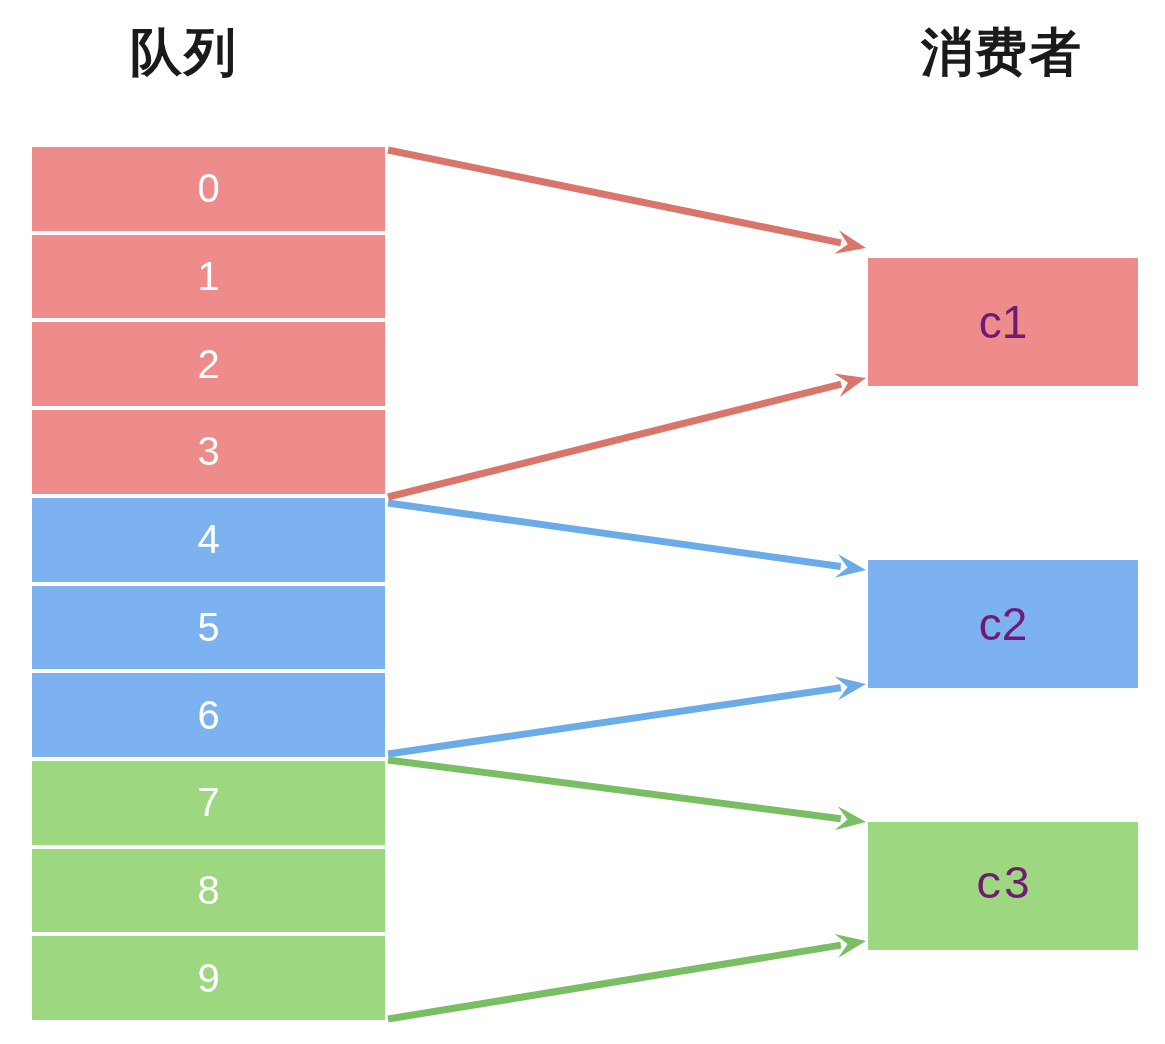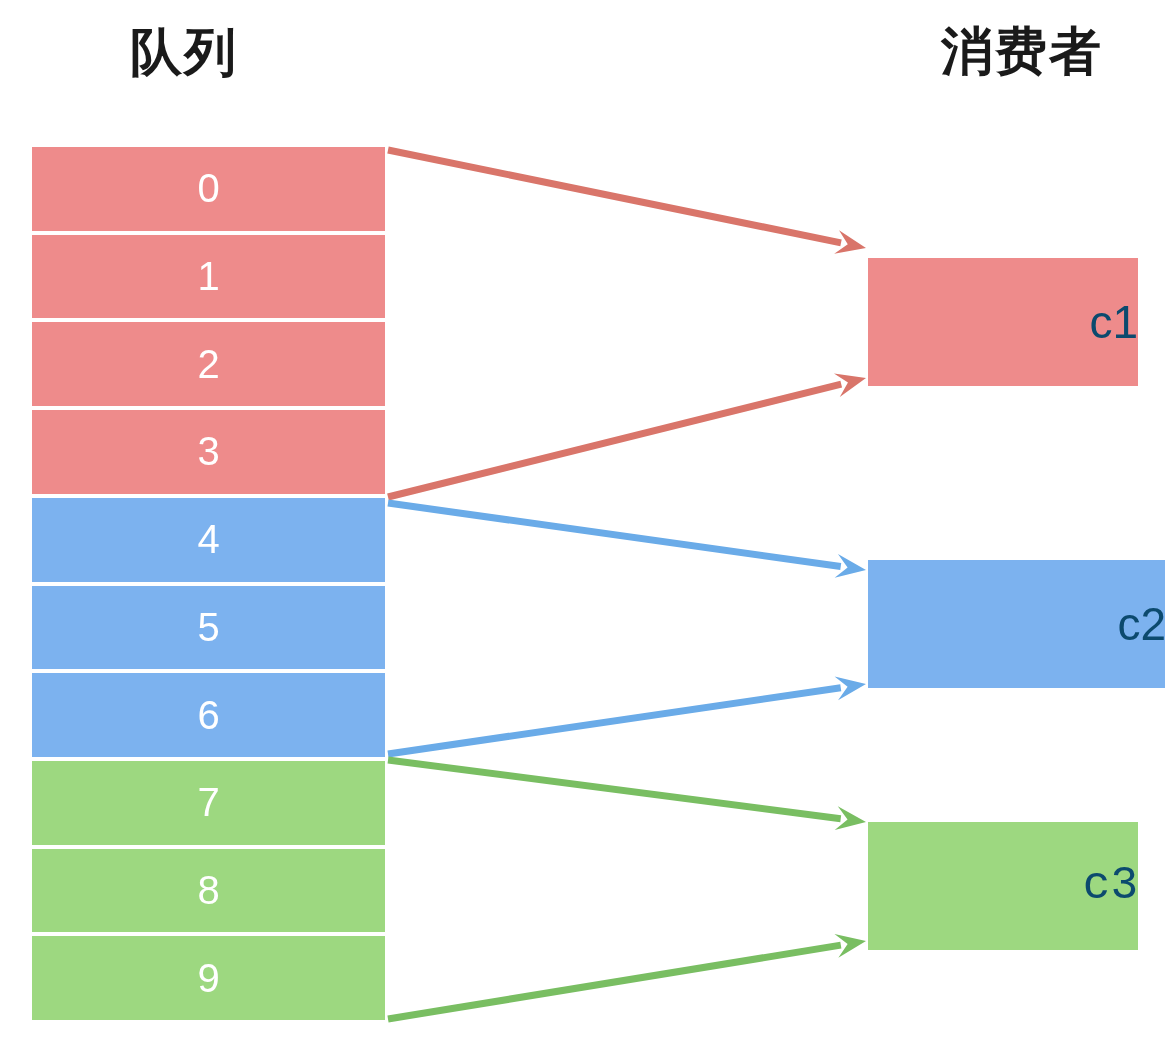--- a/index.html
+++ b/index.html
@@ -22,21 +22,21 @@
   .title {
     position: absolute;
     font-size: 52px;
     font-weight: bold;
     color: #1a1a1a;
     letter-spacing: 2px;
     white-space: nowrap;
     line-height: 1;
   }
   #queue-title  { left: 130px; top: 26px; }
-  #consumer-title { left: 941px; top: 26px; font-family: Liberation Serif, serif; }
+  #consumer-title { left: 921px; top: 26px; }
 
   
   #queue-column {
     position: absolute;
     left: 32px;
     top: 147px;
     width: 353px;
     height: 873px;
     display: flex;
     flex-direction: column;
@@ -60,27 +60,27 @@
   .queue-cell-label { pointer-events: none; }
 
   
   .consumer-box {
     position: absolute;
     left: 868px;
     width: 270px;
     height: 128px;
     display: flex;
     align-items: center;
-    justify-content: flex-end;
-    color: #0c4a6e;
+    justify-content: center;
+    color: #701a75;
     font-size: 46px;
     font-weight: 400;
   }
   #consumer-c1 { top: 258px; background: #ee8b8b; }
-  #consumer-c2 { top: 560px; background: #7cb2ef; padding-left: 28px; }
+  #consumer-c2 { top: 560px; background: #7cb2ef; }
   #consumer-c3 { top: 822px; background: #9dd880; font-family: Liberation Mono, monospace; }
 
   
   #arrow-layer {
     position: absolute;
     left: 0; top: 0;
     width: 1165px;
     height: 1044px;
     pointer-events: none;
   }

